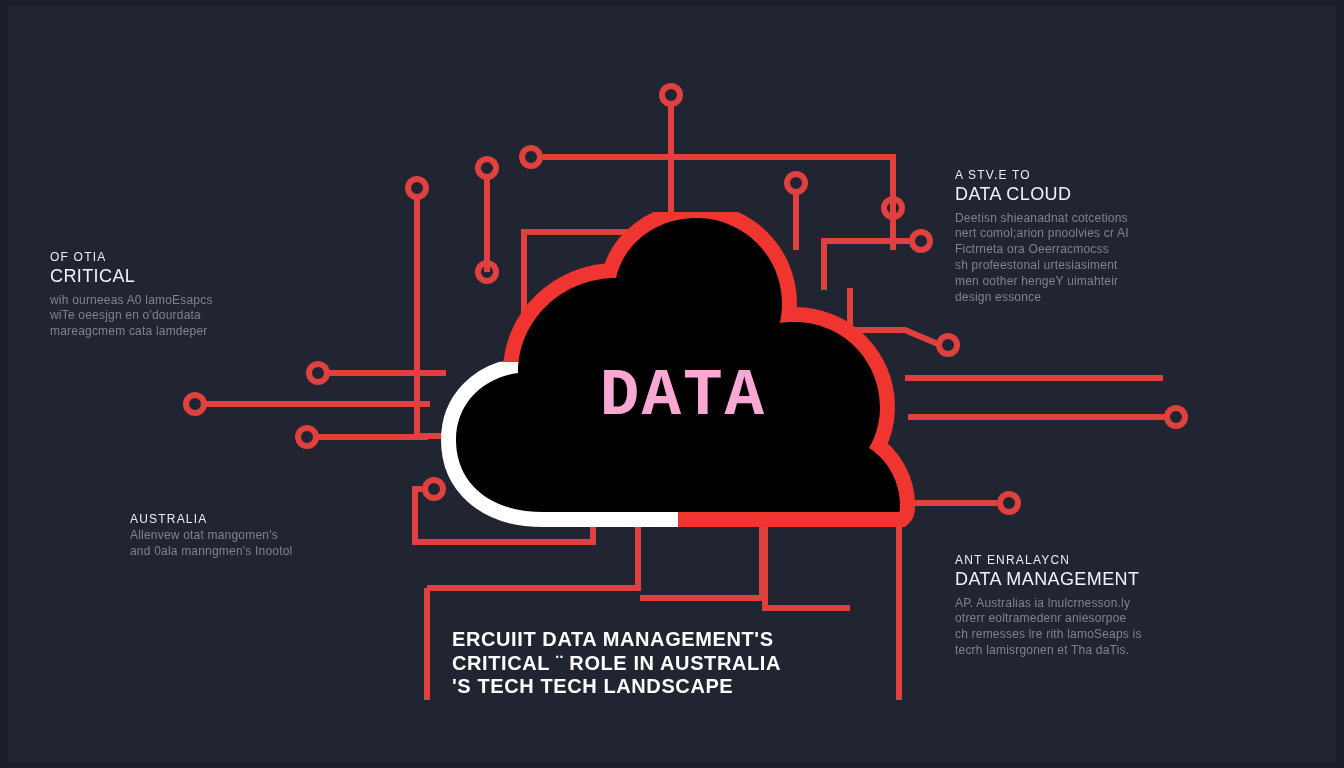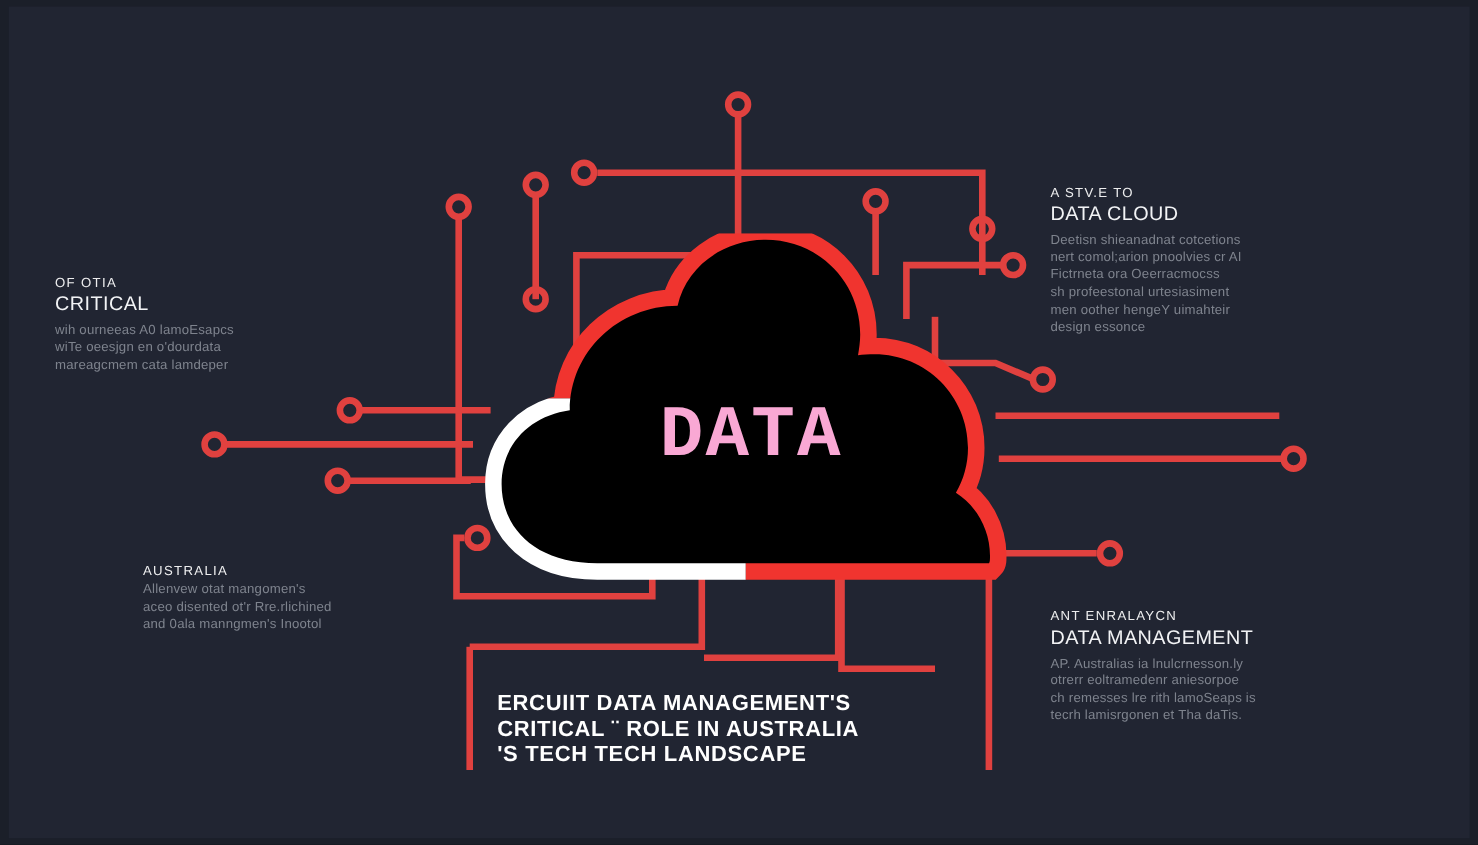--- a/index.html
+++ b/index.html
@@ -225,21 +225,20 @@
         <div>sh profeestonal urtesiasiment</div>
         <div>men oother hengeY uimahteir</div>
         <div>design  essonce</div>
       </div>
   </div>
 
   <div class="callout align-right" id="callout-bl">
     <div class="eyebrow">AUSTRALIA</div>
     <div class="body">
         <div>Allenvew otat mangomen's</div>
-        <div>aceo disented ot'r Rre.rlichined</div>
         <div>and 0ala manngmen's Inootol</div>
       </div>
   </div>
 
   <div class="callout align-left" id="callout-br">
     <div class="eyebrow">ANT ENRALAYCN</div>
     <div class="heading">DATA MANAGEMENT</div>
     <div class="body">
         <div>AP. Australias ia lnulcrnesson.ly</div>
         <div>otrerr eoltramedenr aniesorpoe</div>

